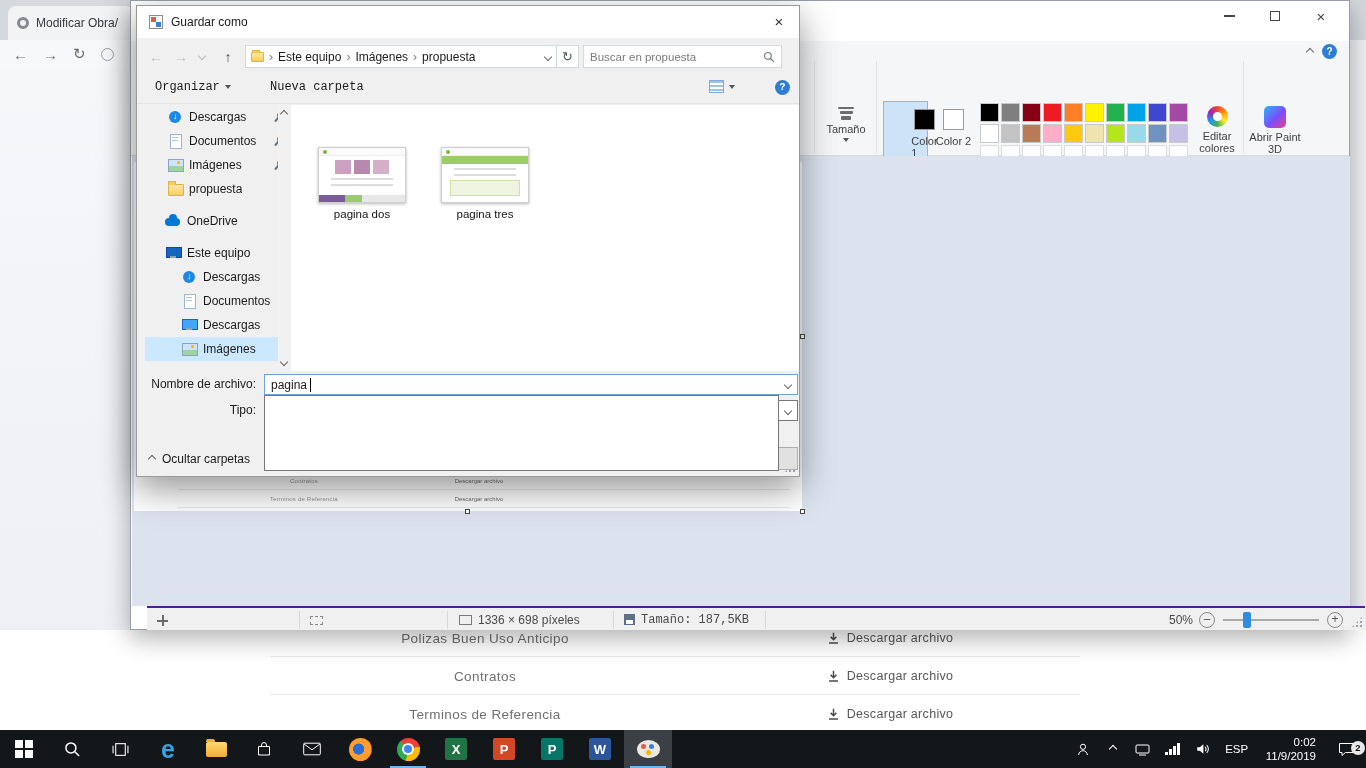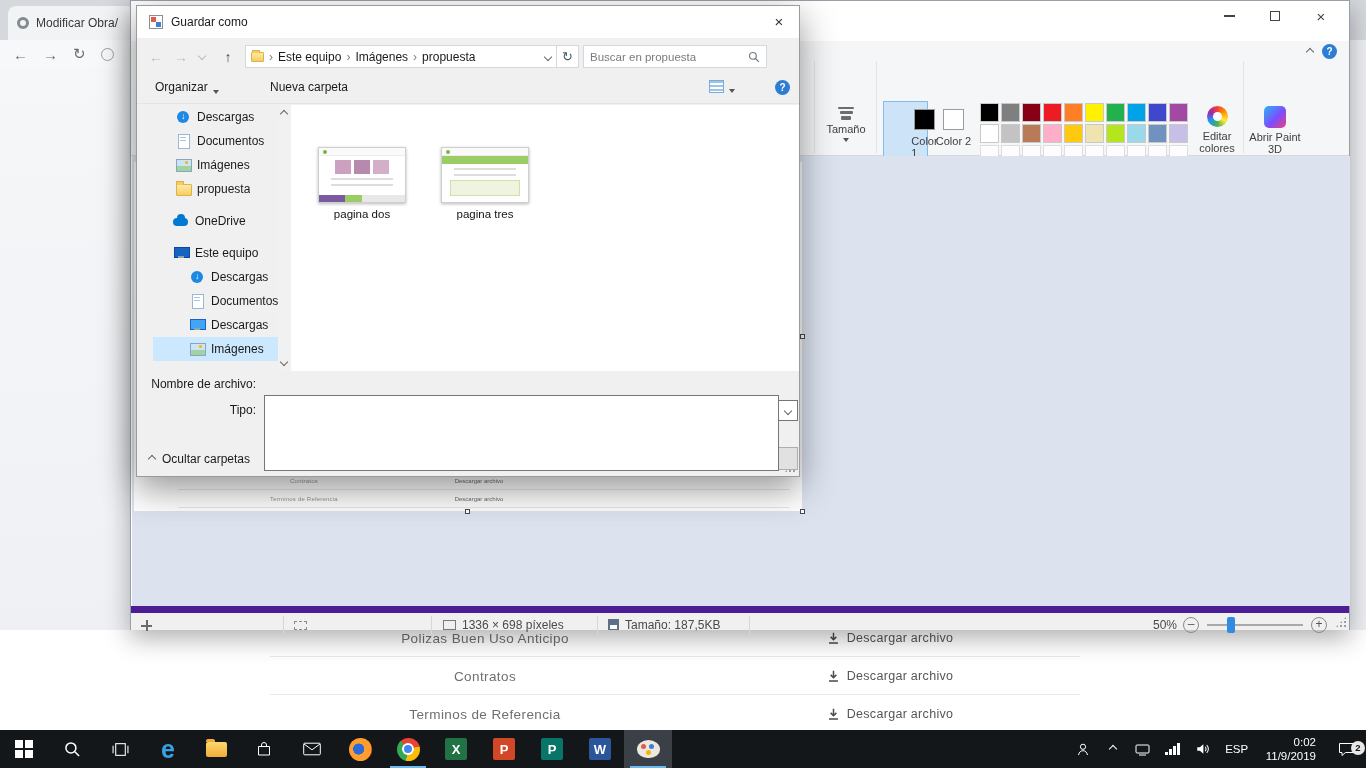--- a/index.html
+++ b/index.html
@@ -51,21 +51,21 @@
 .chev.up{transform:rotate(-135deg);}
 .chev.down{transform:rotate(45deg);}
 .chev.white{border-color:#fff;}
 .help-circle{width:15px;height:15px;border-radius:50%;background:#2d7dd2;color:#fff;font-size:10px;font-weight:bold;display:flex;align-items:center;justify-content:center;}
 .work{position:absolute;left:1px;top:155px;width:1218px;height:450px;background:#dce3ef;}
 .canvas{position:absolute;left:2px;top:6px;width:668px;height:349px;background:#fff;}
 .handle{position:absolute;width:5px;height:5px;background:#fff;border:1px solid #4a4a4a;}
 .mini-divider{position:absolute;left:44px;width:612px;height:1px;background:#e7e7e7;}
 .mini-label{position:absolute;left:90px;width:160px;text-align:center;font-size:6px;color:#949494;letter-spacing:.2px;}
 .mini-link{position:absolute;left:280px;width:130px;text-align:center;font-size:6px;color:#6b6b6b;}
-.statusbar{position:absolute;left:0;top:605px;width:1218px;height:24px;background:#f0f0f0;border-top:7px solid #4c1d95;font-size:12px;color:#4a4a4a;}
+.statusbar{position:absolute;left:16px;top:605px;width:1218px;height:24px;background:#f0f0f0;border-top:2px solid #4c1d95;font-size:12px;color:#4a4a4a;}
 .st-sep{position:absolute;top:3px;width:1px;height:18px;background:#d7d7d7;}
 .st-ic-move{position:absolute;left:10px;top:7px;width:11px;height:11px;}
 .st-ic-move::before{content:"";position:absolute;left:5px;top:0;width:1.6px;height:11px;background:#6b6b6b;}
 .st-ic-move::after{content:"";position:absolute;left:0;top:5px;width:11px;height:1.6px;background:#6b6b6b;}
 .st-ic-sel{position:absolute;left:163px;top:8px;width:13px;height:9px;border:1px dashed #8a8a8a;}
 .st-ic-dim{position:absolute;left:312px;top:7px;width:13px;height:10px;border:1.2px solid #7a7a7a;}
 .st-ic-disk{position:absolute;left:477px;top:6px;width:11px;height:11px;background:#5c7186;}
 .st-ic-disk::after{content:"";position:absolute;left:2px;bottom:1px;width:7px;height:4px;background:#fff;}
 .st-txt{position:absolute;top:5px;}
 .zoom-circle{position:absolute;top:4px;width:16px;height:16px;border:1px solid #8b8b8b;border-radius:50%;color:#555;font-size:12px;line-height:13px;text-align:center;}
@@ -83,27 +83,27 @@
 .navrow{position:absolute;left:0;top:38px;width:100%;height:26px;}
 .nav-arrow{position:absolute;top:2px;width:22px;height:22px;text-align:center;font-size:14px;line-height:22px;}
 .dim{color:#bdbdbd;}
 .dark{color:#3f4b53;}
 .crumbbar{position:absolute;left:108px;top:1px;width:312px;height:23px;background:#fff;border:1px solid #d4d9de;display:flex;align-items:center;padding:0 5px;gap:5px;}
 .mini-folder{width:13px;height:10px;background:linear-gradient(#ffe9a8,#f7cd5e);border:1px solid #d9b44a;border-radius:1px;position:relative;flex:none;}
 .mini-folder::before{content:"";position:absolute;left:0;top:-3px;width:6px;height:2.5px;background:#f7cd5e;border:1px solid #d9b44a;border-bottom:none;border-radius:1px 1px 0 0;}
 .crumb-sep{color:#7a8289;font-size:12px;}
 .crumb-dd{margin-left:auto;}
 .refresh-btn{position:absolute;left:420px;top:1px;width:22px;height:23px;background:#fff;border:1px solid #d4d9de;border-left:none;text-align:center;line-height:22px;color:#4a5a64;font-size:13px;}
-.searchbox{position:absolute;left:446px;top:1px;width:184px;height:23px;background:#fff;border:1px solid #d4d9de;display:flex;align-items:center;padding:0 6px;}
+.searchbox{position:absolute;left:446px;top:1px;width:199px;height:23px;background:#fff;border:1px solid #d4d9de;display:flex;align-items:center;padding:0 6px;}
 .search-ph{color:#7b7b7b;font-size:11.5px;flex:1;}
 .toolbar2{position:absolute;left:0;top:69px;width:100%;height:27px;}
-.tb-item{position:absolute;top:5px;display:flex;align-items:flex-end;gap:5px;color:#1a1a1a;}
+.tb-item{position:absolute;top:5px;display:flex;align-items:center;gap:5px;color:#1a1a1a;font-family:Liberation Mono, monospace;}
 .view-ic{width:15px;height:13px;border:1px solid #7aabdc;background:repeating-linear-gradient(180deg,#9cc3e8 0 2px,#fff 2px 4px);}
 .dlg-hr{position:absolute;left:0;top:97px;width:100%;height:1px;background:#e4e4e4;}
-.side{position:absolute;left:16px;top:99px;width:141px;height:266px;overflow:hidden;}
+.side{position:absolute;left:8px;top:99px;width:141px;height:266px;overflow:hidden;}
 .side-item{height:24px;display:flex;align-items:center;gap:6px;padding-right:3px;}
 .side-item.lv1{padding-left:22px;}
 .side-item.lv0{padding-left:20px;}
 .side-item.lv2{padding-left:36px;}
 .side-item.sel{background:#cce8ff;}
 .side-lbl{white-space:nowrap;overflow:hidden;font-size:12px;}
 .gap8{margin-top:8px;}
 .pin{width:10px;height:11px;position:relative;margin-left:auto;flex:none;}
 .pin::before{content:"";position:absolute;left:4px;top:0;width:4px;height:4px;border:1.3px solid #5f7282;border-radius:50%;}
 .pin::after{content:"";position:absolute;left:3px;top:4px;width:1.5px;height:6px;background:#5f7282;transform:rotate(38deg);}
@@ -324,21 +324,21 @@
 
     <div class="statusbar">
       <span class="st-ic-move"></span>
       <div class="st-sep" style="left:152px;"></div>
       <span class="st-ic-sel"></span>
       <div class="st-sep" style="left:300px;"></div>
       <span class="st-ic-dim"></span>
       <span class="st-txt" style="left:331px;">1336 × 698 píxeles</span>
       <div class="st-sep" style="left:466px;"></div>
       <span class="st-ic-disk"></span>
-      <span class="st-txt" style="left:494px;">Tamaño: 187,5KB</span>
+      <span class="st-txt" style="left:494px;font-family:Liberation Mono, monospace;">Tamaño: 187,5KB</span>
       <div class="st-sep" style="left:618px;"></div>
       <span class="st-txt" style="left:1022px;">50%</span>
       <span class="zoom-circle" style="left:1052px;">–</span>
       <div class="slider-track"></div>
       <div class="slider-thumb"></div>
       <span class="zoom-circle" style="left:1180px;">+</span>
       <div class="grip" style="right:2px;bottom:2px;"></div>
     </div>
   </div>
 
@@ -469,20 +469,25 @@
             </div>
           <div class="tl"></div>
           <div class="tl"></div>
           <div class="t-strip"></div>
         </div>
         <div class="flabel">pagina dos</div>
       </div>
     </div>
 
     <div class="row-label" style="top:371px;">Nombre de archivo:</div>
+    <div class="fname-input">
+      <span class="fname-txt">pagina </span>
+      <span class="caret"></span>
+      <span class="chev down combo-chev"></span>
+    </div>
 
     <div class="row-label" style="top:397px;">Tipo:</div>
     <div class="type-combo">
       <span class="chev down"></span>
     </div>
     <div class="cancel-frag"></div>
     <div class="type-popup"></div>
 
     <div class="hide-folders">
       <span class="chev up"></span>

